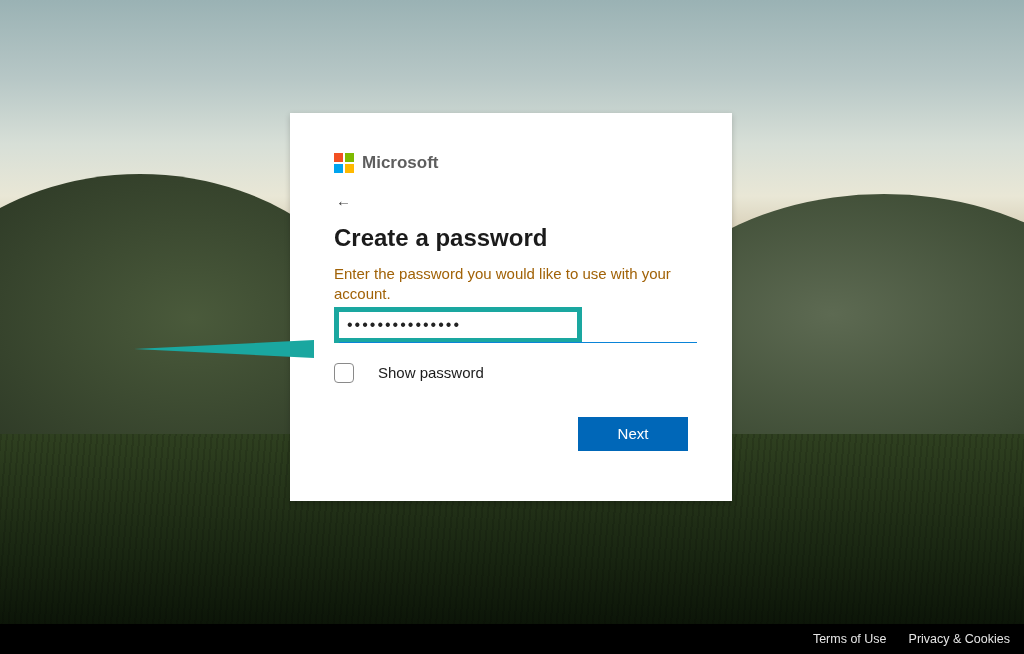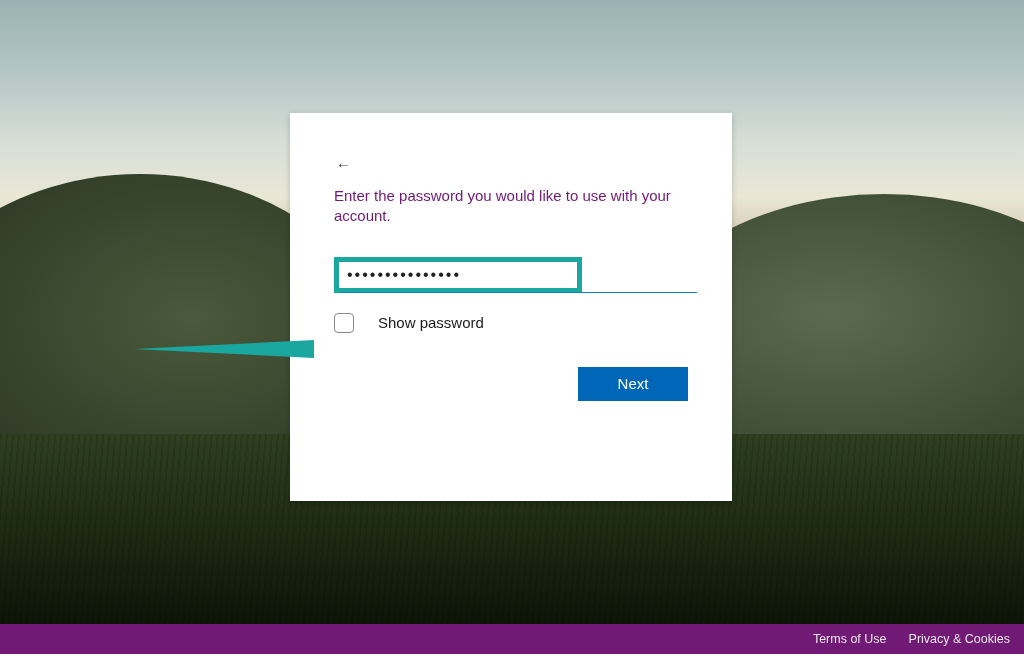--- a/index.html
+++ b/index.html
@@ -39,21 +39,21 @@
     
     .grass {
       position: absolute; left:0; right:0; bottom:30px; height: 190px;
       background:
         repeating-linear-gradient( 95deg, rgba(0,0,0,.12) 0 2px, transparent 2px 6px),
         linear-gradient(to bottom, #2f4020 0%, #1a2712 60%, #0c1508 100%);
     }
     
     .footer {
       position: absolute; left:0; right:0; bottom:0; height: 30px;
-      background: #701a75;
+      background: #000000;
       display: flex; justify-content: flex-end; align-items: center;
       gap: 22px; padding: 0 14px;
       color: #e6e6e6; font-size: 12.5px;
     }
     .footer a { color: #e6e6e6; text-decoration: none; cursor: pointer; }
 
     
     .card {
       position: absolute;
       left: 290px; top: 113px;
@@ -68,21 +68,21 @@
     .ms-logo span:nth-child(2){ background:#7fba00;}
     .ms-logo span:nth-child(3){ background:#00a4ef;}
     .ms-logo span:nth-child(4){ background:#ffb900;}
     .brand-name { color:#5e5e5e; font-size: 17px; font-weight: 600; }
 
     .identity-row { display:flex; align-items:center; gap:12px; margin-bottom: 14px; }
     .back-btn { background:none; border:none; cursor:pointer; color:#404040; font-size:15px; line-height:1; padding:2px 2px; }
     .identity { color:#1b1b1b; font-size: 14.5px; }
 
     .title { font-size: 24px; font-weight: 600; color:#1b1b1b; margin-bottom: 12px; }
-    .subtitle { font-size: 15px; color:#701a75; line-height: 1.35; margin-bottom: 30px; }
+    .subtitle { font-size: 15px; color:#a16207; line-height: 1.35; margin-bottom: 2px; }
 
     
     .pw-wrap {
       position: relative;
       border: 5px solid #1aa7a0; 
       padding: 3px 6px 3px 6px;
       width: 248px; height: 36px;
       display:flex; align-items:center;
       margin-bottom: 6px;
     }
@@ -117,27 +117,37 @@
 
 <div class="stage">
   <div class="sky"></div>
   <div class="far-hill-left"></div>
   <div class="far-hill-right"></div>
   <div class="hill-left"></div>
   <div class="hill-right"></div>
   <div class="grass"></div>
 
   <div class="card">
+    <div class="brand">
+      <div class="ms-logo">
+        <span></span>
+          <span></span>
+          <span></span>
+          <span></span>
+      </div>
+      <div class="brand-name">Microsoft</div>
+    </div>
 
     <div class="identity-row">
       <button class="back-btn" aria-label="Back">
         <span>←</span>
       </button>
     </div>
 
+    <h1 class="title">Create a password</h1>
     <p class="subtitle">Enter the password you would like to use with your account.</p>
 
     <div class="pw-wrap">
       <input class="pw-input" type="password" value="•••••••••••••••" style="">
       <div class="pw-underline"></div>
     </div>
 
     <div class="show-row">
       <button class="chk" role="checkbox" aria-checked="false"></button>
       <span class="show-label">Show password</span>

